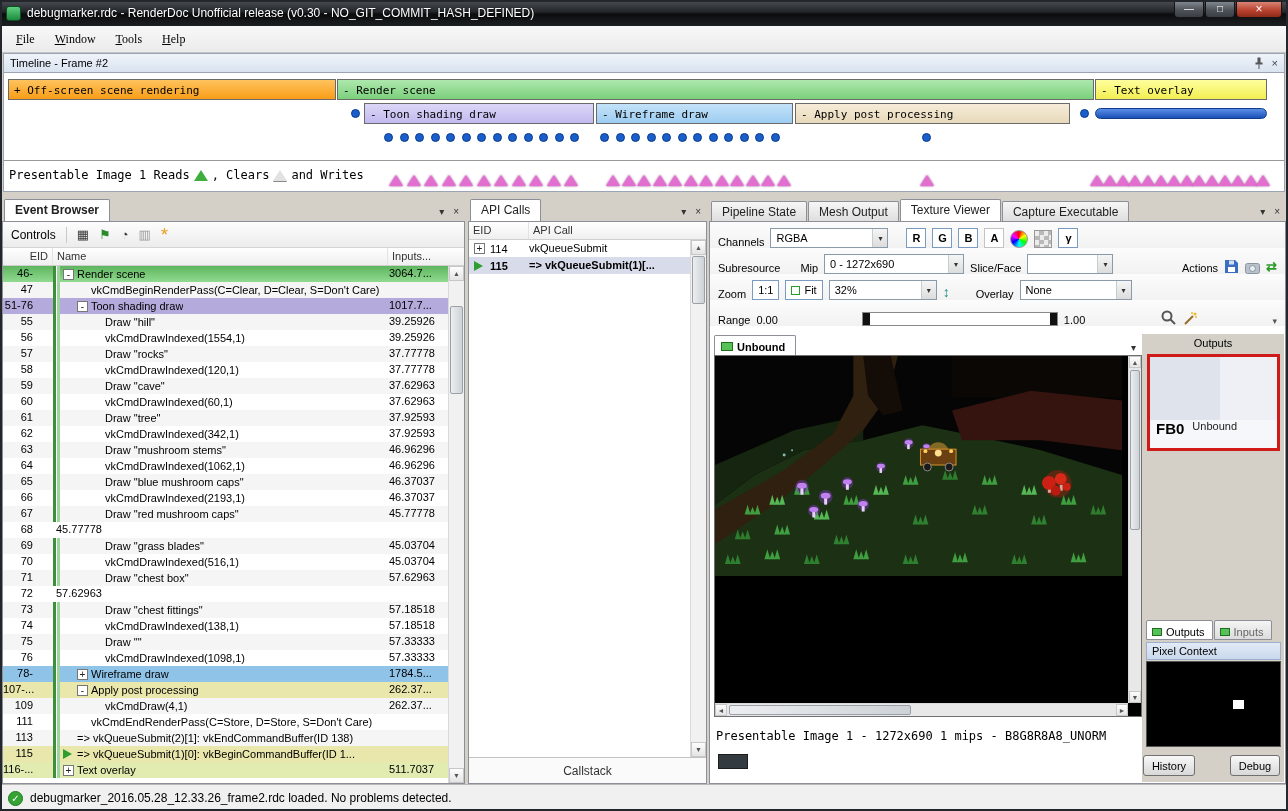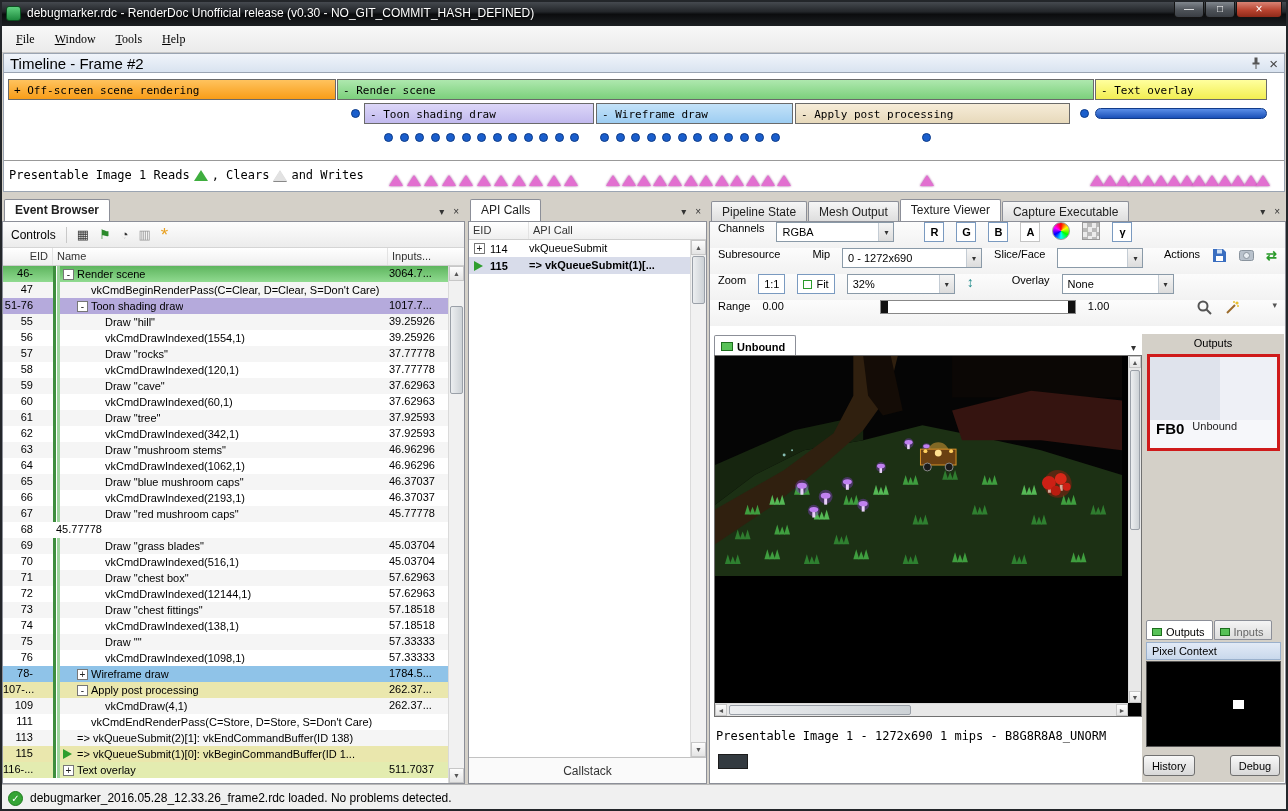--- a/index.html
+++ b/index.html
@@ -22,21 +22,21 @@
   .winbtn.close{width:46px;background:linear-gradient(#e29385,#b8432f 60%,#8f2a1a);font-size:12px;}
   .menubar{position:absolute;left:0;top:26px;width:1288px;height:27px;
     background:linear-gradient(#f8f8f8,#ebebeb);border-bottom:1px solid #c6c6c6;
     display:flex;align-items:center;padding-left:6px;font-size:12px;}
   .menu-item{display:inline-block;padding:4px 10px;font-family:Liberation Serif, serif;}
   .menu-item::first-letter{text-decoration:underline;}
 
   
   .timeline-panel{position:absolute;left:3px;top:53px;width:1282px;height:139px;}
   .tl-header{height:20px;background:linear-gradient(#f0f4fa,#d9e3f0);border:1px solid #9aa4b2;
-    display:flex;align-items:center;font-size:15px;padding:0 6px;}
+    display:flex;align-items:center;font-size:11px;padding:0 6px;}
   .tl-hicons{margin-left:auto;display:flex;gap:8px;align-items:center;color:#444;}
   .tl-body{position:absolute;left:0;top:20px;right:0;bottom:0;background:#fff;
     border:1px solid #9aa4b2;border-top:none;}
   .tl-bar{position:absolute;height:21px;border:1px solid #6a6a6a;
     font:11px "DejaVu Sans Mono",monospace;padding:4px 0 0 5px;white-space:nowrap;overflow:hidden;}
   .bar-offscreen{left:4px;top:6px;width:328px;background:linear-gradient(#ffc35e,#f89d18);}
   .bar-render{left:333px;top:6px;width:757px;background:linear-gradient(#aee8ae,#7cd07c);}
   .bar-textoverlay{left:1091px;top:6px;width:172px;background:linear-gradient(#ffff9e,#f2ee52);}
   .bar-toon{left:360px;top:30px;width:230px;background:linear-gradient(#dcd6f8,#c2baee);}
   .bar-wireframe{left:592px;top:30px;width:197px;background:linear-gradient(#c3e2f8,#9dcdf2);}
@@ -110,21 +110,21 @@
   .arow{display:flex;height:17px;line-height:16px;font-size:11px;background:#fff;}
   .arow.sel{background:#d8dcea;font-weight:bold;}
   .a-eid{width:60px;flex:none;display:flex;align-items:center;padding-left:5px;}
   .a-eidtext{margin-left:2px;}
   .a-call{flex:1;white-space:nowrap;overflow:hidden;}
   .callstack{position:absolute;left:0;right:0;bottom:0;height:26px;border-top:1px solid #c2c2c2;
     background:#fafafa;display:flex;align-items:center;justify-content:center;font-size:12px;color:#333;}
 
   
   .tv-panel{left:709px;width:577px;}
-  .tv-toolbar{display:flex;align-items:flex-start;height:26px;padding:0 8px;gap:12px;font-size:11px;
+  .tv-toolbar{display:flex;align-items:flex-end;height:26px;padding:0 8px;gap:6px;font-size:11px;
     background:linear-gradient(#fcfcfc,#f2f2f2);}
   .lbl{white-space:nowrap;}
   .combo{display:inline-flex;align-items:center;height:20px;border:1px solid #8a9aa8;background:#fff;
     font-size:11px;padding-left:5px;overflow:hidden;}
   .combo .arr{width:15px;height:100%;margin-left:auto;display:flex;align-items:center;
     justify-content:center;background:linear-gradient(#f5f5f5,#dcdcdc);border-left:1px solid #c4ccd4;
     font-size:8px;color:#333;flex:none;}
   .combo .val{white-space:nowrap;overflow:hidden;flex:1;}
   .chbtn{width:20px;height:20px;border:1px solid #7a9ac0;background:#fff;font-weight:bold;
     font-size:11px;display:flex;align-items:center;justify-content:center;flex:none;}
@@ -483,26 +483,20 @@
           <div class="c-name">
             <span class="strips"></span>
             <span class="ind" style="width: 28px;"></span>
             <span class="tbox-sp"></span>
             <span class="rlabel">Draw "chest box"</span>
           </div>
           <div class="c-dur">57.62963</div>
         </div>
         <div class="erow plain">
           <div class="c-eid">72</div>
-          <div class="c-name">
-            <span class="strips"></span>
-            <span class="ind" style="width: 28px;"></span>
-            <span class="tbox-sp"></span>
-            <span class="rlabel">vkCmdDrawIndexed(12144,1)</span>
-          </div>
           <div class="c-dur">57.62963</div>
         </div>
         <div class="erow alt">
           <div class="c-eid">73</div>
           <div class="c-name">
             <span class="strips"></span>
             <span class="ind" style="width: 28px;"></span>
             <span class="tbox-sp"></span>
             <span class="rlabel">Draw "chest fittings"</span>
           </div>

